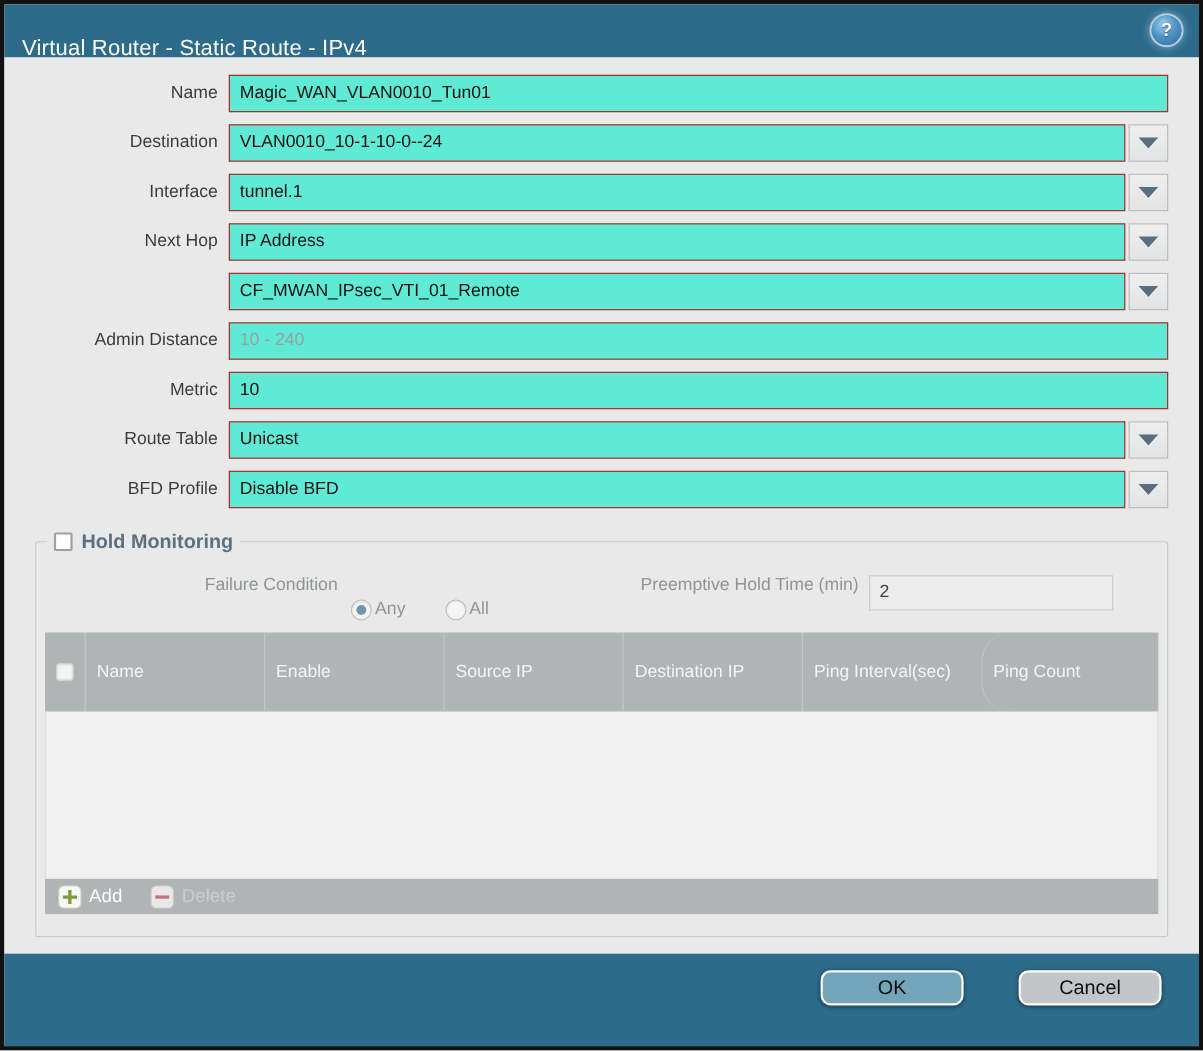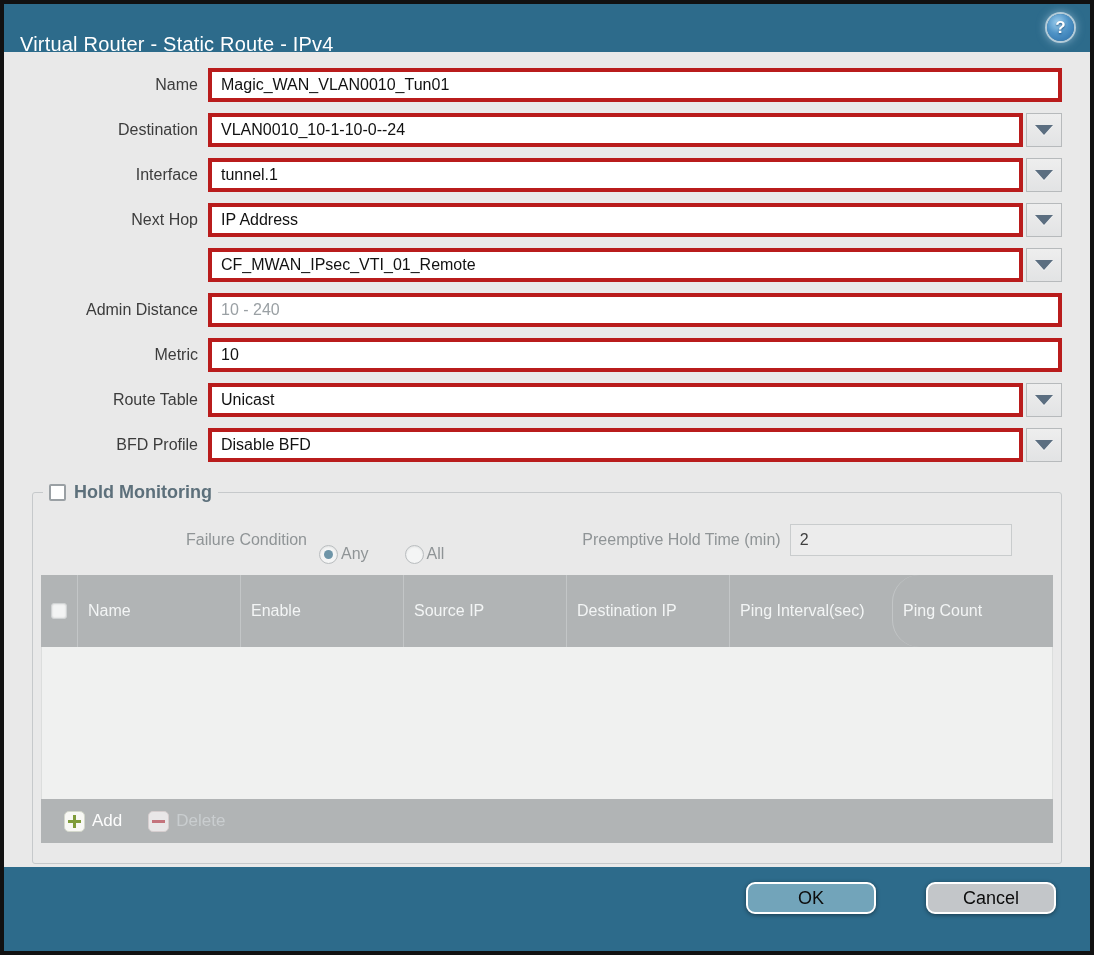--- a/index.html
+++ b/index.html
@@ -50,21 +50,21 @@
   }
   .form-label {
     width: 176px; flex: 0 0 176px;
     text-align: right; padding-right: 10px;
     font-size: 16px; color: #3c3c3c;
     white-space: nowrap;
   }
   .field-wrap { flex: 1 1 auto; display: flex; align-items: stretch; height: 34px; }
   .text-input {
     flex: 1 1 auto; height: 34px;
-    border: 4px solid #b91c1c; background: #ffffff;
+    border: 1px solid #b91c1c; background: #5eead4;
     font-family: "Liberation Sans", sans-serif;
     font-size: 16px; color: #111;
     padding: 0 9px; outline: none; min-width: 0;
   }
   .text-input::placeholder { color: #9aa0a4; }
   .dd-btn {
     flex: 0 0 36px; width: 36px; height: 34px; margin-left: 3px;
     background: linear-gradient(#eeeeee, #e2e3e4);
     border: 1px solid #b7babc;
     display: flex; align-items: center; justify-content: center;
@@ -87,21 +87,21 @@
     display: flex; align-items: center; gap: 8px;
     padding: 0 6px; margin-left: 2px;
     font-size: 18px; font-weight: bold; color: #5d707b;
   }
   .pm-checkbox {
     width: 17px; height: 17px;
     border: 2px solid #9aa0a4; border-radius: 2px;
     background: #fff; cursor: pointer;
   }
   .pm-row1 {
-    display: flex; align-items: center;
+    display: flex; 
     margin: 10px 0 18px 0; height: 34px;
   }
   .dis-label { color: #8f9496; font-size: 16px; }
   .fc-label { width: 278px; flex: 0 0 278px; text-align: right; padding-right: 12px; white-space: nowrap; }
   .radio-group { display: flex; align-items: center; gap: 36px; }
   .radio-item { display: flex; align-items: center; gap: 3px; cursor: pointer; margin-top: 28px; }
   .radio-circle {
     width: 19px; height: 19px; border-radius: 50%;
     border: 1px solid #b9bdbf; background: #f4f5f5;
     display: flex; align-items: center; justify-content: center;
@@ -135,21 +135,21 @@
     background: rgba(255,255,255,0.85); border: 1px solid #d0d3d4;
     box-shadow: inset 0 0 2px rgba(0,0,0,0.15);
     cursor: pointer;
   }
   .grid-body {
     height: 152px; background: #f0f1f0;
     border-left: 1px solid #dcdedd; border-right: 1px solid #dcdedd;
   }
   .grid-footer {
     display: flex; align-items: center; gap: 26px;
-    background: #b1b4b5; height: 44px; padding: 0 23px;
+    background: #b1b4b5; height: 32px; padding: 0 12px;
   }
   .tool-btn { display: flex; align-items: center; gap: 7px; cursor: pointer; font-size: 17px; }
   .tool-btn .label-add { color: #fdfdfd; }
   .tool-btn .label-del { color: #c9cdcf; }
   .tool-icon {
     width: 21px; height: 21px; border-radius: 5px;
     display: flex; align-items: center; justify-content: center;
   }
   .icon-add { background: #f8f8f4; border: 1px solid #d4d8cc; }
   .icon-del { background: #f3f1f1; border: 1px solid #ddd3d4; opacity: 0.85; }

